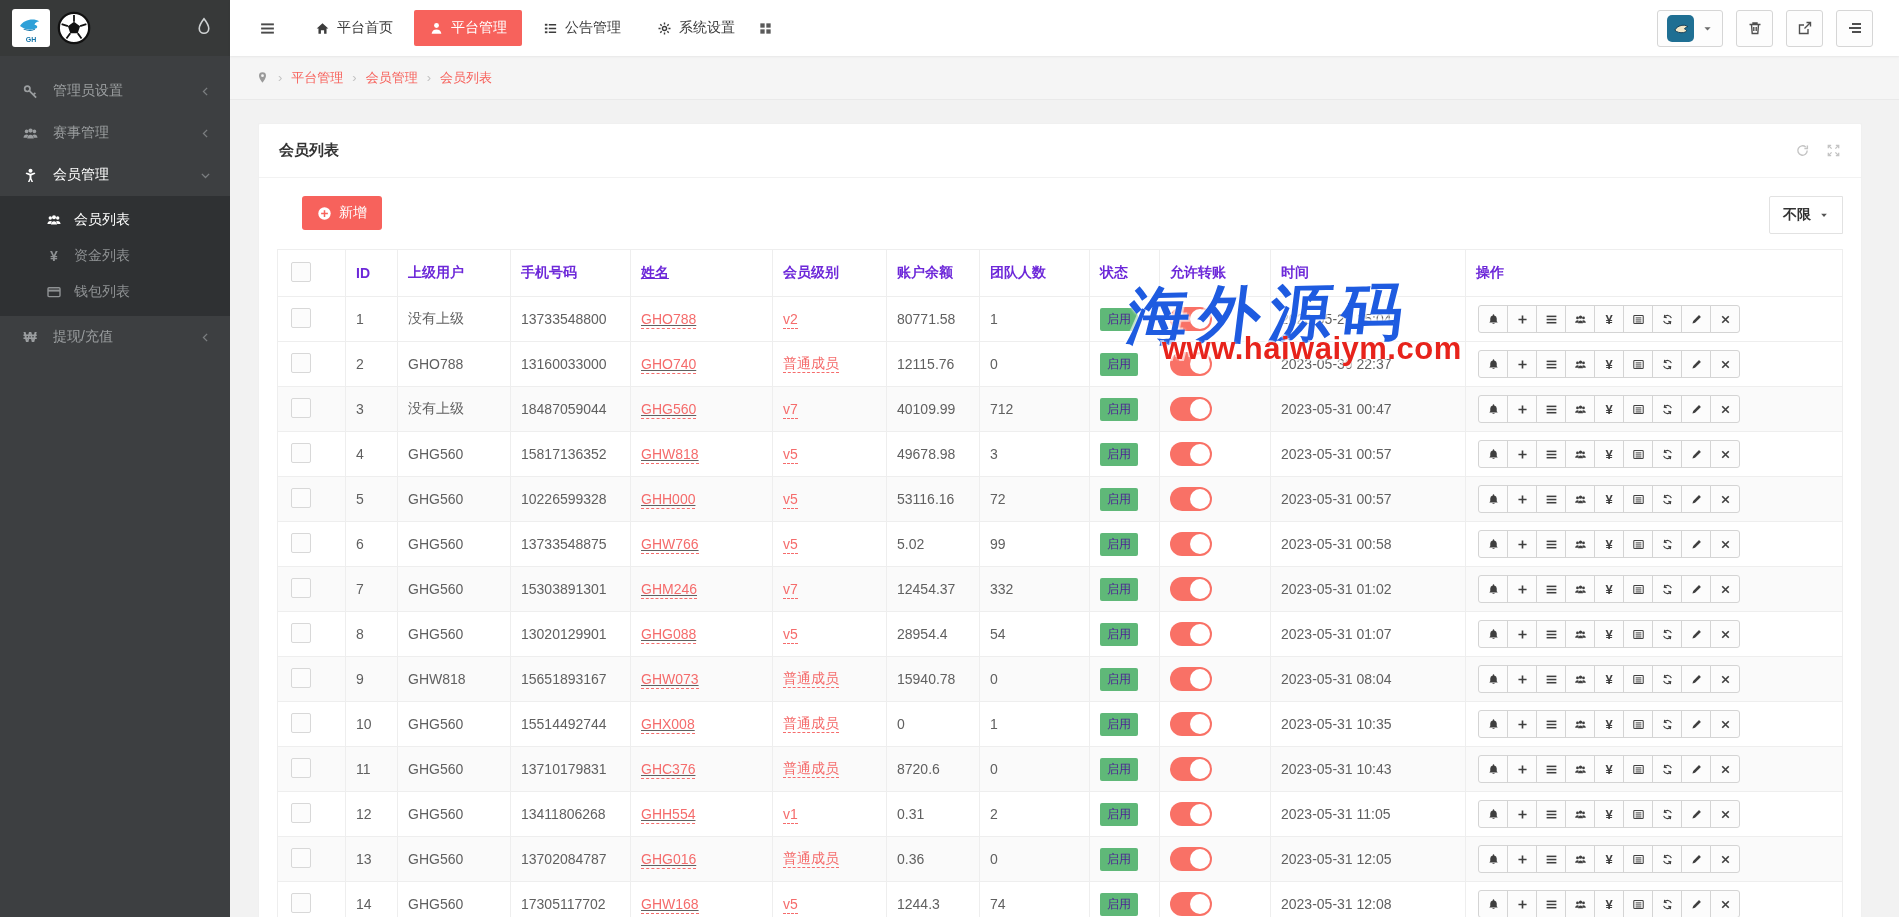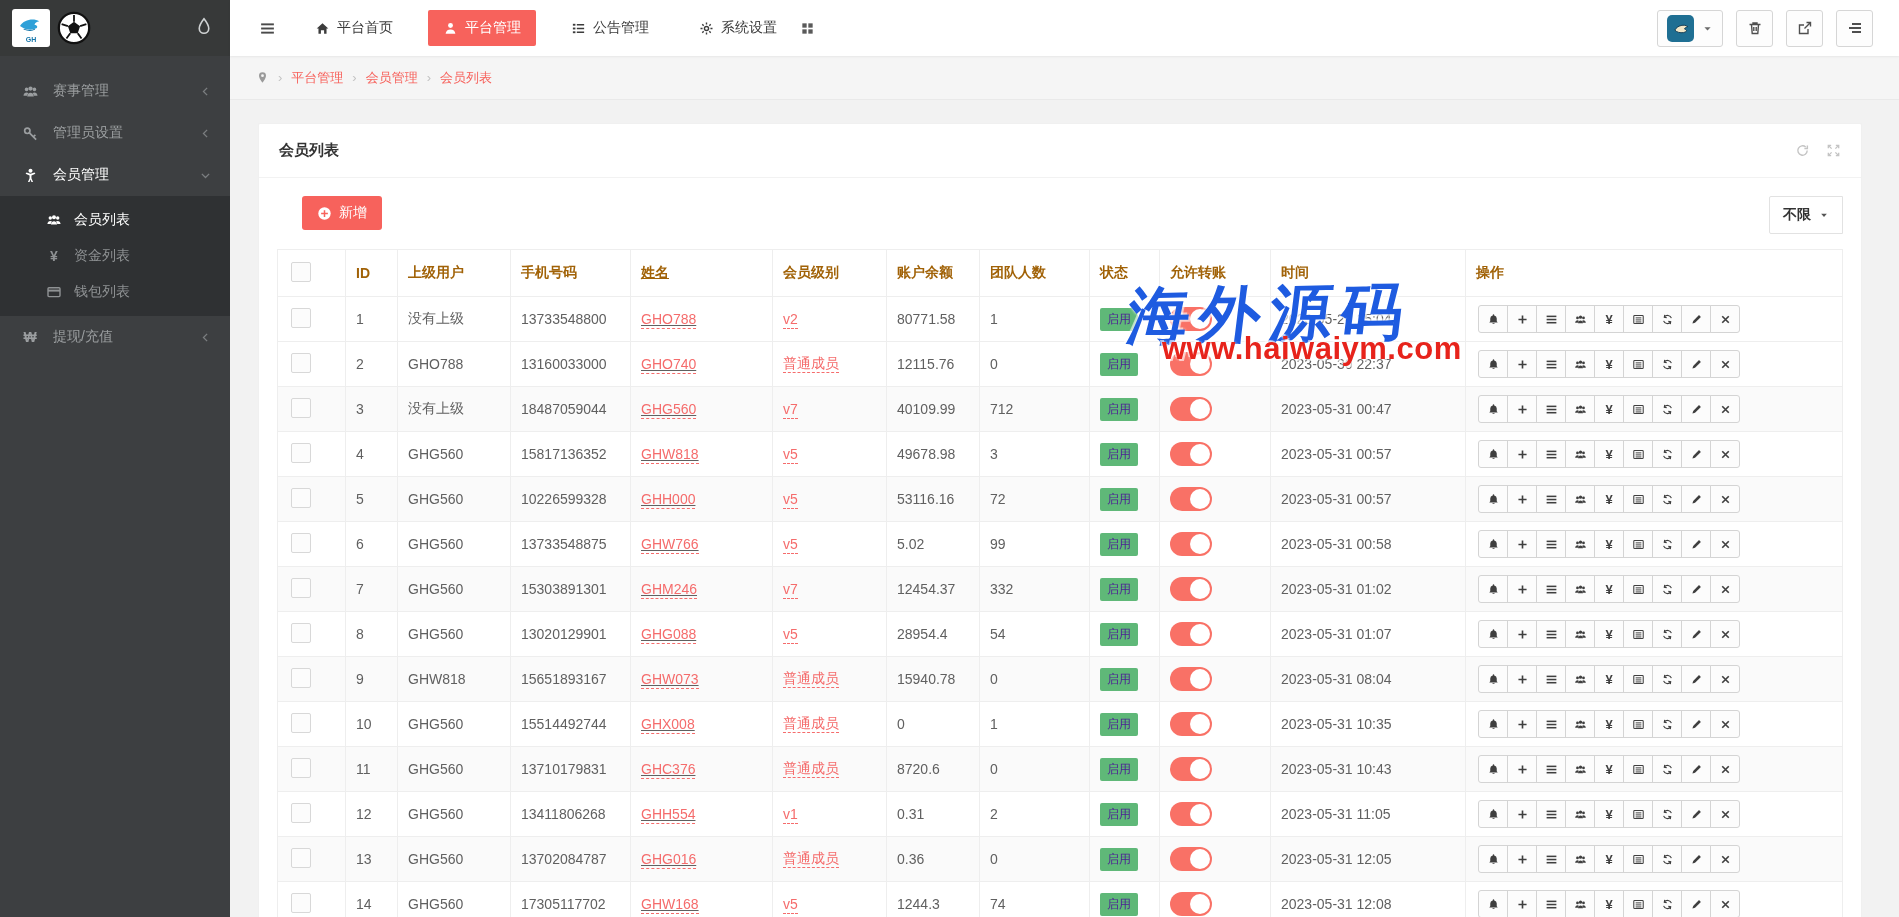--- a/index.html
+++ b/index.html
@@ -31,21 +31,21 @@
   .sub-item .icn { width:16px; height:16px; margin-right:12px; display:inline-flex; }
   .sub-item .icn svg { width:16px; height:16px; }
   .sub-item.active { color:#ffffff; }
   .ticon { font-size:14px; line-height:16px; font-weight:bold; display:inline-block; width:16px; text-align:center; }
 
   
   .main { flex:1; display:flex; flex-direction:column; position:relative; }
   .topbar { height:56px; background:#fff; display:flex; align-items:center; padding:0 26px 0 22px; box-shadow:0 1px 2px rgba(0,0,0,.06); position:relative; z-index:3; }
   .burger { width:30px; height:30px; color:#4a4a4a; display:flex; align-items:center; justify-content:center; cursor:pointer; margin-right:18px; }
   .burger svg { width:17px; height:17px; }
-  .tabs { display:flex; align-items:flex-start; gap:20px; }
+  .tabs { display:flex; align-items:flex-start; gap:6px; }
   .tab { display:flex; align-items:center; gap:7px; padding:9px 15px; font-size:14px; color:#3c3c3c; cursor:pointer; border-radius:2px; }
   .tab .icn, .tab .icn svg { width:15px; height:15px; display:inline-flex; }
   .tab.active { background:#f7625c; color:#fff; }
   .tab-grid { padding:9px 8px; color:#5a5a5a; }
   .top-right { margin-left:auto; display:flex; align-items:center; gap:13px; }
   .avatar-btn { display:flex; align-items:center; gap:8px; border:1px solid #d6d6d6; background:#fdfdfd; border-radius:3px; height:37px; padding:0 9px; cursor:pointer; }
   .avatar { width:27px; height:27px; background:#1f6f93; border-radius:5px; display:flex; align-items:center; justify-content:center; }
   .avatar svg { width:22px; height:22px; }
   .caret { color:#6b6b6b; } .caret svg { width:11px; height:11px; display:block; }
   .sq-btn { width:37px; height:37px; border:1px solid #d6d6d6; background:#fdfdfd; border-radius:3px; display:flex; align-items:center; justify-content:center; color:#4f4f4f; cursor:pointer; }
@@ -69,21 +69,21 @@
   .btn-add svg { width:15px; height:15px; }
   .filter { margin-left:auto; display:flex; }
   .btn-filter { display:inline-flex; align-items:center; gap:8px; height:38px; padding:0 13px; background:#fff; border:1px solid #e2e2e2; font-size:14px; font-weight:bold; color:#333; cursor:pointer; border-radius:2px 0 0 2px; font-family:inherit; }
   .btn-filter svg { width:10px; height:10px; color:#555; }
   .search-input { height:38px; width:208px; border:1px solid #e2e2e2; border-left:none; padding:0 12px; font-size:14px; color:#666; outline:none; border-radius:0 2px 2px 0; font-family:inherit; }
   .search-input::placeholder { color:#ccc; }
 
   
   table { width:100%; border-collapse:collapse; table-layout:fixed; }
   th, td { border:1px solid #eeeeee; font-size:14px; text-align:left; padding:0 10px; overflow:hidden; white-space:nowrap; }
-  th { height:47px; color:#a16207; font-weight:bold; }
+  th { height:47px; color:#6d28d9; font-weight:bold; }
   td { height:45px; color:#606060; }
   tbody tr:nth-child(2n+3) { background:#fafafa; }
   th:nth-child(1), td:nth-child(1){ width:68px; text-align:left; padding-left:13px; }
   th:nth-child(2), td:nth-child(2){ width:52px; }
   th:nth-child(3), td:nth-child(3){ width:113px; }
   th:nth-child(4), td:nth-child(4){ width:120px; }
   th:nth-child(5), td:nth-child(5){ width:142px;text-decoration:underline; }
   th:nth-child(6), td:nth-child(6){ width:114px; }
   th:nth-child(7), td:nth-child(7){ width:93px; }
   th:nth-child(8), td:nth-child(8){ width:110px; }
@@ -133,42 +133,42 @@
       </svg>
       <span class="drop-btn">
         <svg viewBox="0 0 16 16" fill="none" stroke="currentColor" stroke-width="1.3">
             <path d="M8 2.2C8 2.2 4.2 7 4.2 10a3.8 3.8 0 0 0 7.6 0C11.8 7 8 2.2 8 2.2z"></path>
           </svg>
       </span>
     </div>
     <nav class="side-nav" id="side-nav">
         <div class="side-item">
           <span class="icn ">
+            <svg viewBox="0 0 16 16" fill="none" stroke="currentColor" stroke-width="1.6">
+              <circle cx="5" cy="5.5" r="2.5"></circle>
+              <path d="M7 7.5L13.3 13.8M10.6 11.1l2-1.8"></path>
+            </svg>
+          </span>
+          <span class="lbl">管理员设置</span>
+          <span class="chev"><svg viewBox="0 0 16 16" fill="none" stroke="currentColor" stroke-width="1.6">
+              <path d="M10 3.5L5.5 8l4.5 4.5"></path>
+            </svg></span>
+        </div>
+        <div class="side-item">
+          <span class="icn ">
             <svg viewBox="0 0 16 16" fill="currentColor">
               <circle cx="4.3" cy="6" r="1.7"></circle>
               <circle cx="11.7" cy="6" r="1.7"></circle>
               <circle cx="8" cy="5.2" r="2"></circle>
               <path d="M1.4 12c.2-1.9 1.4-3 2.9-3 .7 0 1.3.2 1.8.7-.8.7-1.3 1.5-1.4 2.3z"></path>
               <path d="M14.6 12c-.2-1.9-1.4-3-2.9-3-.7 0-1.3.2-1.8.7.8.7 1.3 1.5 1.4 2.3z"></path>
               <path d="M4.9 12.6c.2-2.1 1.4-3.4 3.1-3.4s2.9 1.3 3.1 3.4z"></path>
             </svg>
           </span>
           <span class="lbl">赛事管理</span>
-          <span class="chev"><svg viewBox="0 0 16 16" fill="none" stroke="currentColor" stroke-width="1.6">
-              <path d="M10 3.5L5.5 8l4.5 4.5"></path>
-            </svg></span>
-        </div>
-        <div class="side-item">
-          <span class="icn ">
-            <svg viewBox="0 0 16 16" fill="none" stroke="currentColor" stroke-width="1.6">
-              <circle cx="5" cy="5.5" r="2.5"></circle>
-              <path d="M7 7.5L13.3 13.8M10.6 11.1l2-1.8"></path>
-            </svg>
-          </span>
-          <span class="lbl">管理员设置</span>
           <span class="chev"><svg viewBox="0 0 16 16" fill="none" stroke="currentColor" stroke-width="1.6">
               <path d="M10 3.5L5.5 8l4.5 4.5"></path>
             </svg></span>
         </div>
         <div class="side-item active">
           <span class="icn ">
             <svg viewBox="0 0 16 16" fill="currentColor">
               <circle cx="8" cy="3.5" r="1.9"></circle>
               <path d="M3.4 6.4l.8-1.3L8 6.3l3.8-1.2.8 1.3-3.7 1.5v2.6l1.5 3.7H8.9L8 11.7l-.9 2.5H5.6l1.5-3.7V7.9z"></path>
             </svg>

